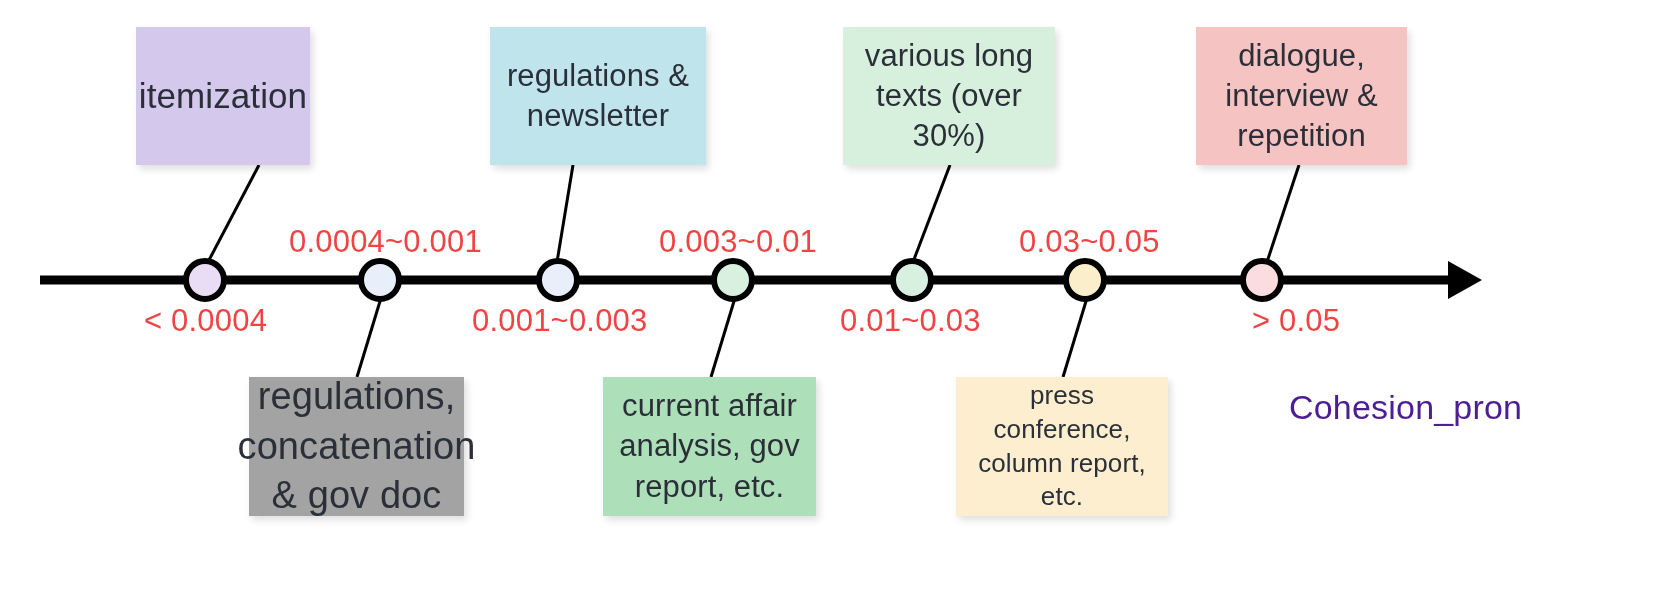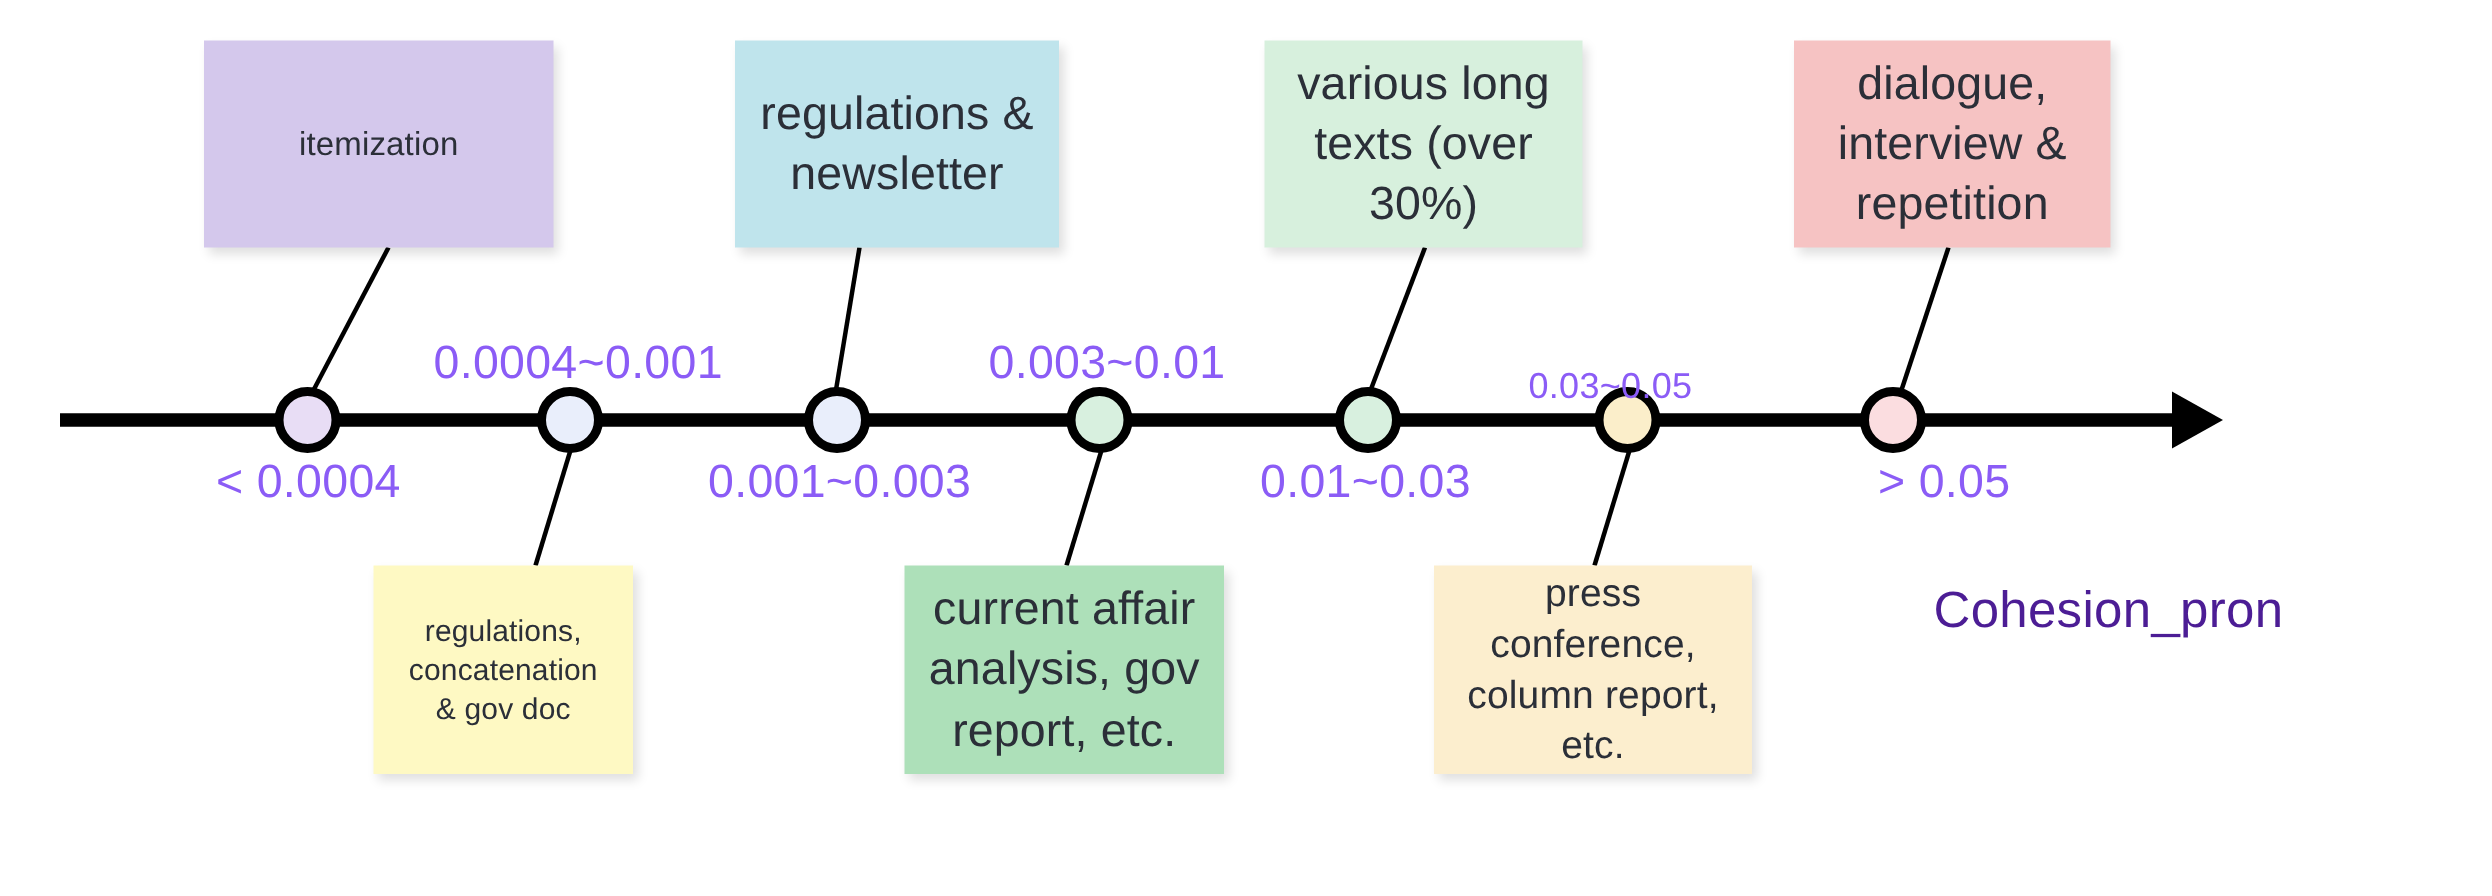--- a/index.html
+++ b/index.html
@@ -37,21 +37,21 @@
     letter-spacing: 0.1px;
     padding: 4px 6px;
     box-shadow: 3px 4px 7px rgba(0,0,0,0.13);
   }
   .callout-text {
     display: block;
     white-space: pre-line;
   }
   .range-label {
     position: absolute;
-    color: #8b5cf6;
+    color: #ef4444;
     white-space: nowrap;
     letter-spacing: 0.2px;
   }
   .axis-title {
     position: absolute;
     color: #4c1d95;
     white-space: nowrap;
     letter-spacing: 0.2px;
   }
 </style>
@@ -79,56 +79,56 @@
         <circle cx="380" cy="280" r="19" fill="#e9eefb" stroke="#000000" stroke-width="6"></circle>
         <circle cx="558" cy="280" r="19" fill="#e9eefb" stroke="#000000" stroke-width="6"></circle>
         <circle cx="733" cy="280" r="19" fill="#d8f0df" stroke="#000000" stroke-width="6"></circle>
         <circle cx="912" cy="280" r="19" fill="#d8f0df" stroke="#000000" stroke-width="6"></circle>
         <circle cx="1085" cy="280" r="19" fill="#fbeeca" stroke="#000000" stroke-width="6"></circle>
         <circle cx="1262" cy="280" r="19" fill="#fbdde0" stroke="#000000" stroke-width="6"></circle>
       </g>
   </svg>
 
   <div id="callout-layer">
-      <div class="callout" style="left: 136px; top: 27px; width: 233px; height: 138px; background: rgb(212, 200, 236); font-size: 22px;">
+      <div class="callout" style="left: 136px; top: 27px; width: 174px; height: 138px; background: rgb(212, 200, 236); font-size: 35px;">
         <span class="callout-text">itemization</span>
       </div>
       <div class="callout" style="left: 490px; top: 27px; width: 216px; height: 138px; background: rgb(191, 228, 236); font-size: 31px;">
         <span class="callout-text">regulations &amp;
 newsletter</span>
       </div>
       <div class="callout" style="left: 843px; top: 27px; width: 212px; height: 138px; background: rgb(215, 240, 221); font-size: 31px;">
         <span class="callout-text">various long
 texts (over 30%)</span>
       </div>
       <div class="callout" style="left: 1196px; top: 27px; width: 211px; height: 138px; background: rgb(246, 195, 195); font-size: 31px;">
         <span class="callout-text">dialogue,
 interview &amp;
 repetition</span>
       </div>
-      <div class="callout" style="left: 249px; top: 377px; width: 173px; height: 139px; background: #fef9c3; font-size: 20px;">
+      <div class="callout" style="left: 249px; top: 377px; width: 215px; height: 139px; background: #a3a3a3; font-size: 38px;">
         <span class="callout-text">regulations,
 concatenation
 &amp; gov doc</span>
       </div>
       <div class="callout" style="left: 603px; top: 377px; width: 213px; height: 139px; background: rgb(173, 224, 185); font-size: 31px;">
         <span class="callout-text">current affair
 analysis, gov
 report, etc.</span>
       </div>
       <div class="callout" style="left: 956px; top: 377px; width: 212px; height: 139px; background: rgb(252, 238, 206); font-size: 26px;">
         <span class="callout-text">press conference,
 column report,
 etc.</span>
       </div>
     </div>
   <div id="label-layer">
       <div class="range-label" style="left: 289px; top: 224px; font-size: 31px;">0.0004~0.001</div>
       <div class="range-label" style="left: 659px; top: 224px; font-size: 31px;">0.003~0.01</div>
-      <div class="range-label" style="left: 1019px; top: 224px; font-size: 24px; margin-top: 20px;">0.03~0.05</div>
+      <div class="range-label" style="left: 1019px; top: 224px; font-size: 31px;">0.03~0.05</div>
       <div class="range-label" style="left: 144px; top: 303px; font-size: 31px;">&lt; 0.0004</div>
       <div class="range-label" style="left: 472px; top: 303px; font-size: 31px; text-align: right;">0.001~0.003</div>
       <div class="range-label" style="left: 840px; top: 303px; font-size: 31px;">0.01~0.03</div>
       <div class="range-label" style="left: 1206px; top: 303px; font-size: 31px; margin-left: 46px;">&gt; 0.05</div>
     </div>
 
   <div class="axis-title" style="left: 1289px; top: 388px; font-size: 34px;">Cohesion_pron</div>
 
 </div>
 

